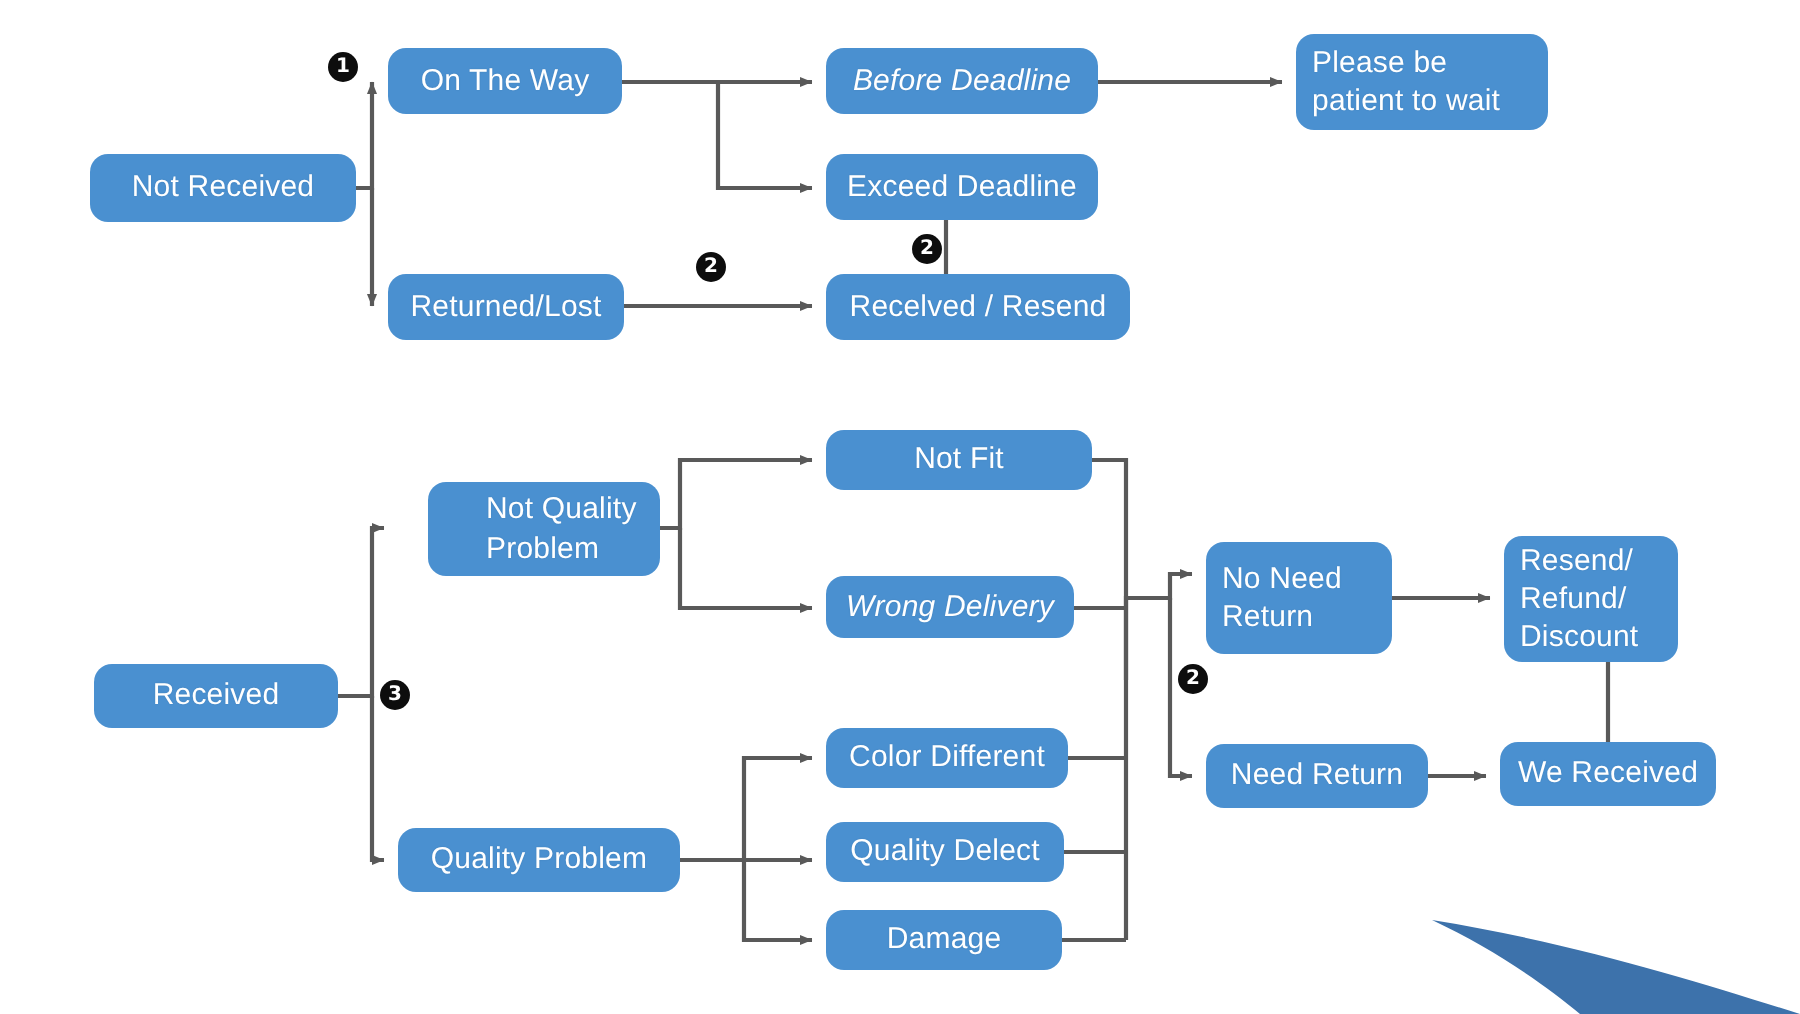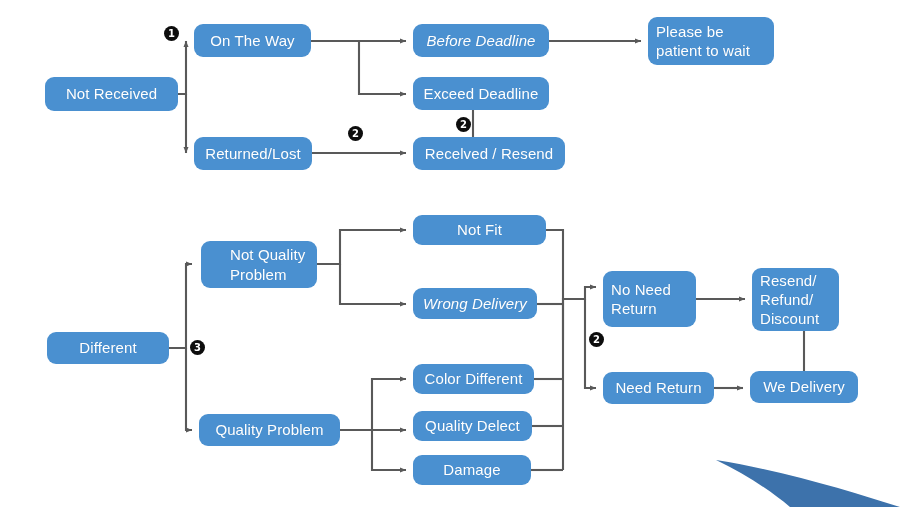--- a/index.html
+++ b/index.html
@@ -128,34 +128,34 @@
   </svg>
 
 <div class="node" style="left: 45px; top: 77px; width: 133px; height: 34px; background: rgb(74, 144, 208);">Not   Received</div>
     <div class="node" style="left: 194px; top: 24px; width: 117px; height: 33px; background: rgb(74, 144, 208);">On The Way</div>
     <div class="node" style="left: 194px; top: 137px; width: 118px; height: 33px; background: rgb(74, 144, 208);">Returned/Lost</div>
     <div class="node" style="left: 413px; top: 24px; width: 136px; height: 33px; background: rgb(74, 144, 208); font-style: italic;">Before Deadline</div>
     <div class="node" style="left: 413px; top: 77px; width: 136px; height: 33px; background: rgb(74, 144, 208);">Exceed Deadline</div>
     <div class="node" style="left: 413px; top: 137px; width: 152px; height: 33px; background: rgb(74, 144, 208);">Recelved / Resend</div>
     <div class="node left" style="left: 648px; top: 17px; width: 126px; height: 48px; background: rgb(74, 144, 208);">Please be
 patient to wait</div>
-    <div class="node" style="left: 47px; top: 332px; width: 122px; height: 32px; background: rgb(74, 144, 208);">Different</div>
-    <div class="node left" style="left: 201px; top: 241px; width: 116px; height: 47px; background: rgb(74, 144, 208); padding-left: 29px;">Not   Quality
+    <div class="node" style="left: 47px; top: 332px; width: 122px; height: 32px; background: rgb(74, 144, 208);">Received</div>
+    <div class="node left" style="left: 214px; top: 241px; width: 116px; height: 47px; background: rgb(74, 144, 208); padding-left: 29px;">Not   Quality
 Problem</div>
     <div class="node" style="left: 199px; top: 414px; width: 141px; height: 32px; background: rgb(74, 144, 208);">Quality Problem</div>
     <div class="node" style="left: 413px; top: 215px; width: 133px; height: 30px; background: rgb(74, 144, 208);">Not Fit</div>
     <div class="node" style="left: 413px; top: 288px; width: 124px; height: 31px; background: rgb(74, 144, 208); font-style: italic;">Wrong Delivery</div>
     <div class="node" style="left: 413px; top: 364px; width: 121px; height: 30px; background: rgb(74, 144, 208);">Color Different</div>
     <div class="node" style="left: 413px; top: 411px; width: 119px; height: 30px; background: rgb(74, 144, 208);">Quality Delect</div>
     <div class="node" style="left: 413px; top: 455px; width: 118px; height: 30px; background: rgb(74, 144, 208);">Damage</div>
     <div class="node left" style="left: 603px; top: 271px; width: 93px; height: 56px; background: rgb(74, 144, 208);">No Need
 Return</div>
     <div class="node" style="left: 603px; top: 372px; width: 111px; height: 32px; background: rgb(74, 144, 208);">Need Return</div>
     <div class="node left" style="left: 752px; top: 268px; width: 87px; height: 63px; background: rgb(74, 144, 208);">Resend/
 Refund/
 Discount</div>
-    <div class="node" style="left: 750px; top: 371px; width: 108px; height: 32px; background: rgb(74, 144, 208);">We Delivery</div>
+    <div class="node" style="left: 750px; top: 371px; width: 108px; height: 32px; background: rgb(74, 144, 208);">We Received</div>
     <div class="badge" style="left: 164px; top: 26px; background: rgb(13, 13, 13);">1</div>
     <div class="badge" style="left: 348px; top: 126px; background: rgb(13, 13, 13);">2</div>
     <div class="badge" style="left: 456px; top: 117px; background: rgb(13, 13, 13);">2</div>
     <div class="badge" style="left: 190px; top: 340px; background: rgb(13, 13, 13);">3</div>
     <div class="badge" style="left: 589px; top: 332px; background: rgb(13, 13, 13);">2</div>
   </div>
 
 </body></html>

